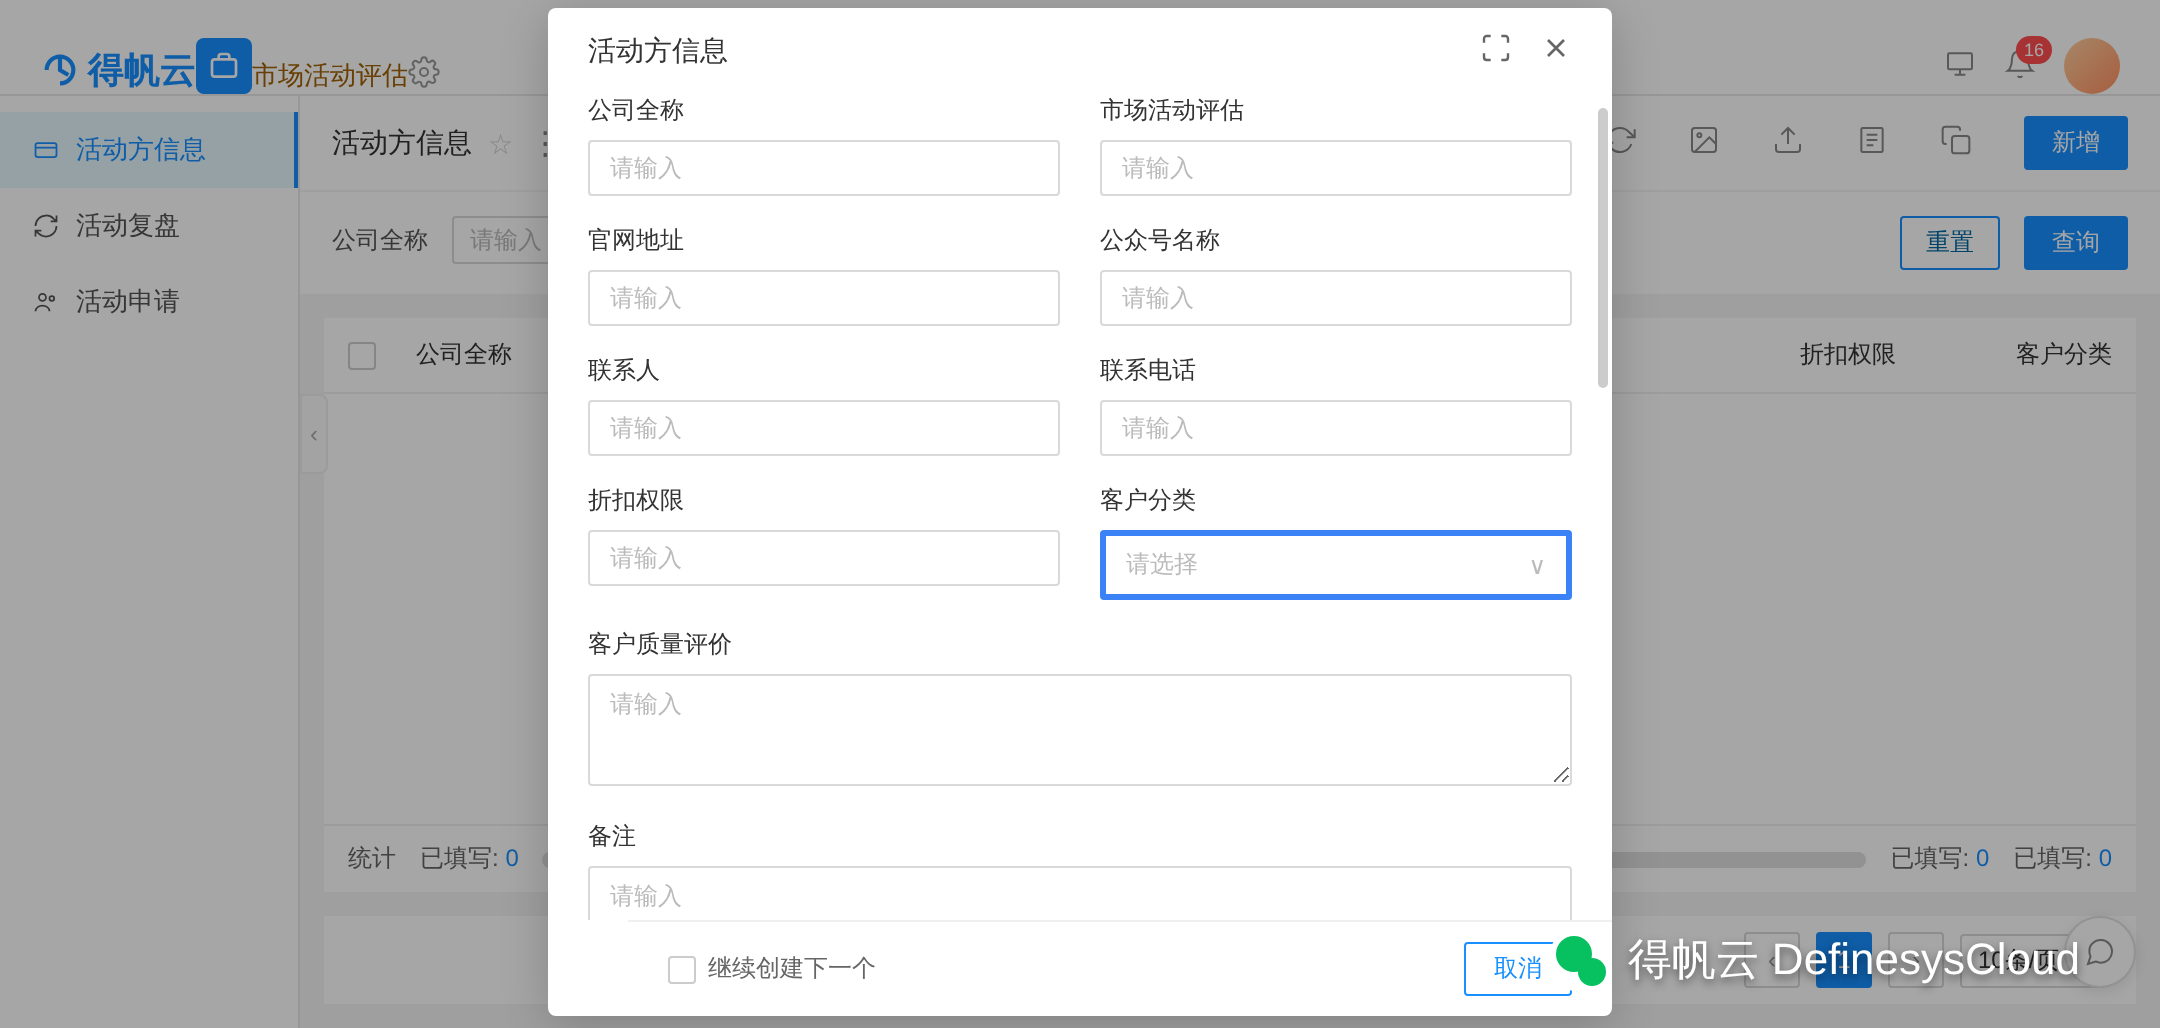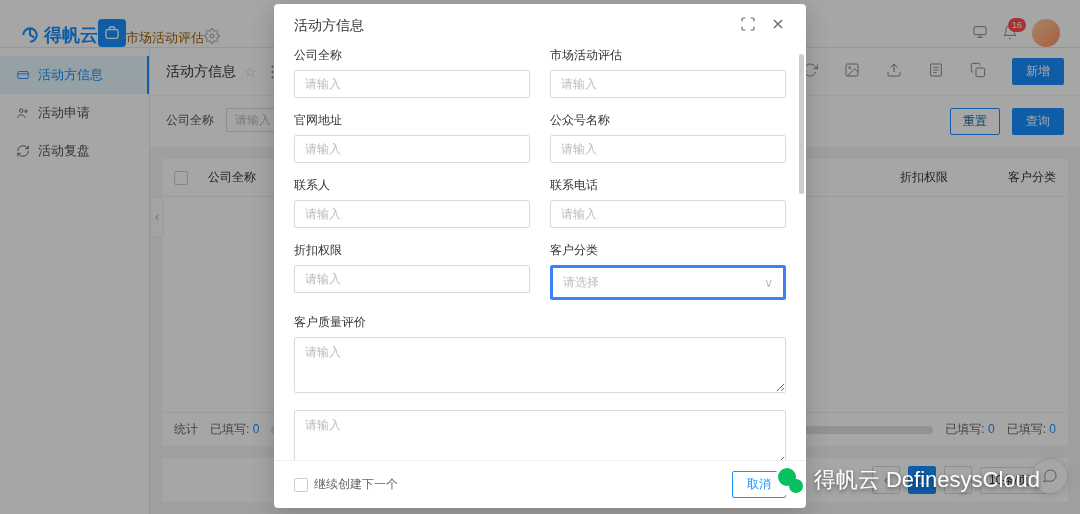--- a/index.html
+++ b/index.html
@@ -71,21 +71,21 @@
     .modal-body { flex: 1; overflow-y: auto; padding: 0 20px 8px; }
     .form-row { display: flex; gap: 20px; margin-bottom: 14px; }
     .form-field { flex: 1; }
     .form-field.full { flex: 1 1 100%; }
     .form-label { font-size: 12px; color: #333; margin-bottom: 6px; display: block; }
     .form-input { width: 100%; border: 1px solid #d9d9d9; border-radius: 2px; padding: 6px 10px; font-size: 12px; }
     .form-textarea { width: 100%; border: 1px solid #d9d9d9; border-radius: 2px; padding: 6px 10px; font-size: 12px; min-height: 56px; resize: vertical; }
     .form-select { width: 100%; border: 3px solid #3b82f6; border-radius: 2px; padding: 6px 10px; font-size: 12px; display: flex; justify-content: space-between; align-items: center; color: #bbb; cursor: pointer; }
     input::placeholder, textarea::placeholder { color: #bbb; }
     
-    .modal-footer { padding: 10px 20px; display: flex; align-items: center; border-top: 1px solid #f0f0f0; }
+    .modal-footer { padding: 10px 20px; display: flex; align-items: center; border-top: 1px solid #f0f0f0; margin-left: 40px; }
     .checkbox-label { display: flex; align-items: center; gap: 6px; font-size: 12px; color: #666; cursor: pointer; }
     .footer-spacer { flex: 1; }
     .btn-outline-sm { background: #fff; border: 1px solid #1890ff; color: #1890ff; padding: 4px 14px; border-radius: 2px; cursor: pointer; font-size: 12px; }
     
     
     .watermark { position: absolute; bottom: 18px; right: 40px; z-index: 20; display: flex; align-items: center; gap: 8px; color: #fff; font-size: 22px; font-weight: 500; text-shadow: 0 2px 4px rgba(0,0,0,0.5); pointer-events: none; }
     .wm-icon { width: 32px; height: 32px; background: #fff; border-radius: 50%; position: relative; }
     .wm-icon::before, .wm-icon::after { content: ''; position: absolute; border-radius: 50%; background: #07c160; }
     .wm-icon::before { width: 18px; height: 18px; top: 4px; left: 4px; }
     .wm-icon::after { width: 14px; height: 14px; bottom: 3px; right: 3px; }
@@ -144,34 +144,34 @@
             <svg viewBox="0 0 24 24" fill="none" stroke="currentColor" stroke-width="1.5">
               <rect x="3" y="6" width="18" height="12" rx="2"></rect>
               <path d="M3 10h18"></path>
             </svg>
           </span>
         <span>活动方信息</span>
       </div>
       <div class="sidebar-item">
         <span class="sb-icon">
             <svg viewBox="0 0 24 24" fill="none" stroke="currentColor" stroke-width="1.5">
+              <path d="M3 12a9 9 0 019-9 9 9 0 016.4 2.6L21 8M21 3v5h-5M21 12a9 9 0 01-9 9 9 9 0 01-6.4-2.6L3 16M3 21v-5h5"></path>
+            </svg>
+          </span>
+        <span>活动复盘</span>
+      </div>
+      <div class="sidebar-item">
+        <span class="sb-icon">
+            <svg viewBox="0 0 24 24" fill="none" stroke="currentColor" stroke-width="1.5">
               <circle cx="9" cy="8" r="3"></circle>
               <path d="M3 20c0-3 3-5 6-5s6 2 6 5"></path>
               <circle cx="17" cy="9" r="2"></circle>
             </svg>
           </span>
         <span>活动申请</span>
-      </div>
-      <div class="sidebar-item">
-        <span class="sb-icon">
-            <svg viewBox="0 0 24 24" fill="none" stroke="currentColor" stroke-width="1.5">
-              <path d="M3 12a9 9 0 019-9 9 9 0 016.4 2.6L21 8M21 3v5h-5M21 12a9 9 0 01-9 9 9 9 0 01-6.4-2.6L3 16M3 21v-5h5"></path>
-            </svg>
-          </span>
-        <span>活动复盘</span>
       </div>
     </div>
 
     <div class="main">
       <div class="page-header">
         <span>活动方信息</span>
         <span class="star">☆</span>
         <span class="more">⋮</span>
         <div class="page-header-spacer"></div>
         <div class="toolbar-icons">
@@ -305,20 +305,21 @@
         </div>
       </div>
       <div class="form-row">
         <div class="form-field full">
           <label class="form-label">客户质量评价</label>
           <textarea class="form-textarea" placeholder="请输入" style=""></textarea>
         </div>
       </div>
       <div class="form-row">
         <div class="form-field full">
+          <label class="form-label">备注</label>
           <textarea class="form-textarea" placeholder="请输入" style=""></textarea>
         </div>
       </div>
     </div>
     <div class="modal-footer">
       <label class="checkbox-label">
         <span class="checkbox" style="margin-right:0"></span>
         <span>继续创建下一个</span>
       </label>
       <div class="footer-spacer"></div>

